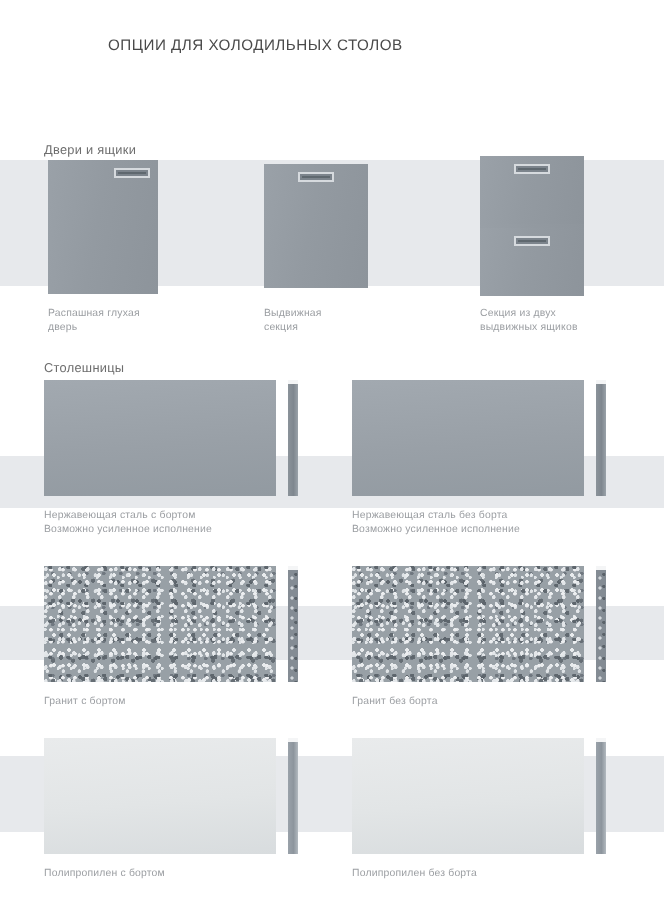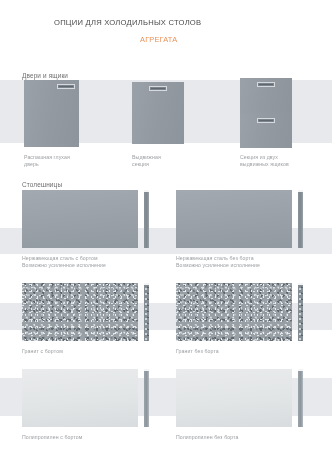--- a/index.html
+++ b/index.html
@@ -198,21 +198,20 @@
 <body>
 
 <div class="band" id="band-doors"></div>
 <div class="band" id="band-steel"></div>
 <div class="band" id="band-gran"></div>
 <div class="band" id="band-poly"></div>
 
 <div class="page-title">ОПЦИИ ДЛЯ ХОЛОДИЛЬНЫХ СТОЛОВ</div>
 
 <div class="headline">
-  <span class="l2">АГРЕГАТА</span>
 </div>
 
 <div class="section-title" id="sec-doors">Двери и ящики</div>
 <div class="section-title" id="sec-tops">Столешницы</div>
 
 <div class="doors-row">
 
   <div class="door" id="door-1">
     <div class="handle" id="h-door1"></div>
   </div>

